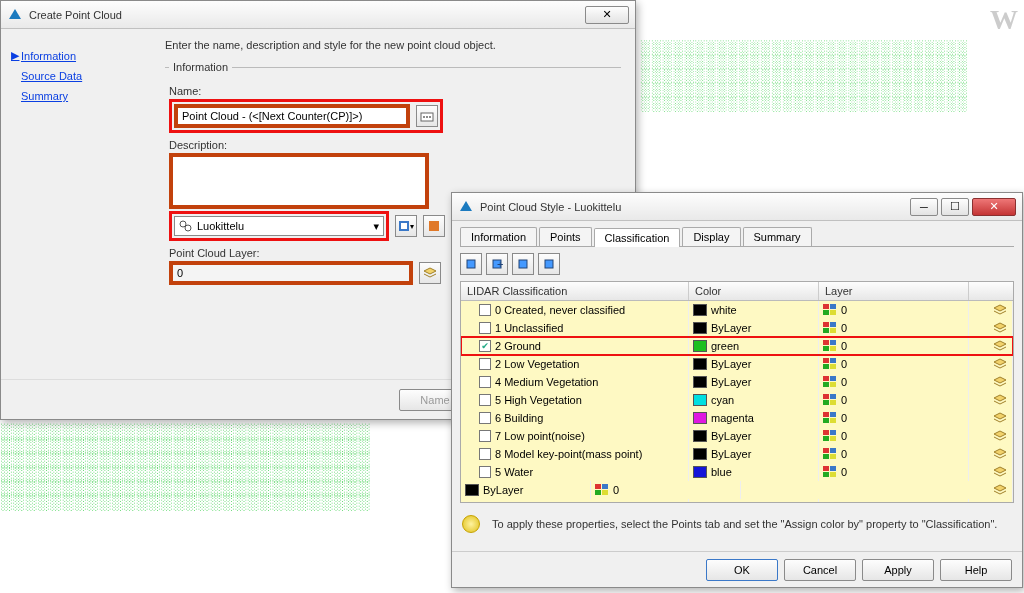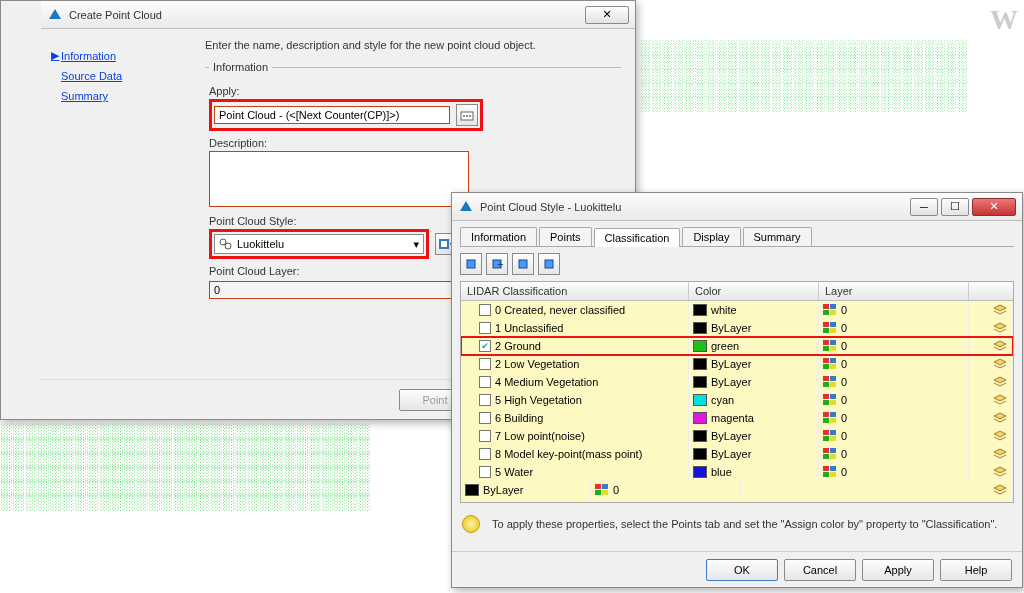--- a/index.html
+++ b/index.html
@@ -9,35 +9,35 @@
   .bg .dots { position:absolute; color:#2ecc40; font-size:14px; letter-spacing:1px; line-height:14px; word-break:break-all; opacity:.9; white-space:pre-wrap; }
   .bg .w { position:absolute; top:4px; right:6px; color:#ccc; font-size:28px; font-weight:bold; font-family:Georgia,serif; }
 
   .win { position:absolute; background:#f0f0f0; border:1px solid #8a8a8a; box-shadow:2px 3px 8px rgba(0,0,0,.3); }
   .titlebar { height:28px; background:linear-gradient(#fdfdfd,#e9e9e9); border-bottom:1px solid #c0c0c0; display:flex; align-items:center; padding:0 6px; }
   .titlebar .t-icon { width:16px; height:16px; margin-right:6px; display:inline-flex; align-items:center; justify-content:center; }
   .titlebar .t-title { flex:1; color:#333; }
   .titlebar .t-btn { width:28px; height:18px; border:1px solid #8a8a8a; background:linear-gradient(#fdfdfd,#e3e3e3); border-radius:2px; margin-left:3px; display:inline-flex; align-items:center; justify-content:center; }
   .titlebar .t-close { width:44px; background:linear-gradient(#e77,#c43434); color:#fff; border-color:#8a3030; }
 
-  .win1 { left:0; top:0; width:636px; height:420px;padding-left:40px; }
+  .win1 { left:0; top:0; width:636px; height:420px; }
   .w1-body { display:flex; height:calc(100% - 28px - 40px); }
   .w1-footer { height:40px; border-top:1px solid #ddd; display:flex; align-items:center; justify-content:flex-end; padding:0 8px; gap:6px; }
   .nav { width:150px; padding:12px 10px; border-right:0; }
   .nav-item { display:flex; align-items:center; color:#0a3fe2; margin:8px 0; cursor:default; }
   .nav-item.active { text-decoration:underline; }
   .nav-item .arrow { width:10px; display:inline-block; color:#0a3fe2; }
   .main1 { flex:1; padding:10px 14px; }
   .intro { color:#333; margin-bottom:10px; }
   fieldset.info { border:none; border-top:1px solid #bbb; padding:6px 4px 0 4px; margin:0; }
   fieldset.info > legend { padding:0 4px; color:#333; }
   .lbl { margin:6px 0 2px 0; color:#333; }
   .redbox { border:3px solid #e11; padding:2px; }
   .row { display:flex; align-items:center; gap:6px; }
-  input[type=text], textarea, select.txt { border:1px solid #c2410c; background:#fff; padding:2px 4px; font-size:11px; }
+  input[type=text], textarea, select.txt { border:4px solid #c2410c; background:#fff; padding:2px 4px; font-size:11px; }
   textarea { width:260px; height:56px; resize:none; }
   .iconbtn { width:22px; height:22px; border:1px solid #8a8a8a; background:linear-gradient(#fdfdfd,#e6e6e6); display:inline-flex; align-items:center; justify-content:center; }
   .sel-style { width:210px; height:20px; border:1px solid #8a8a8a; background:#fff; display:flex; align-items:center; padding:0 4px; }
   .sel-style .dd { margin-left:auto; }
   .foot-btn { width:72px; height:22px; border:1px solid #8a8a8a; background:linear-gradient(#fdfdfd,#e6e6e6); display:inline-flex; align-items:center; justify-content:center; border-radius:2px; }
   .foot-btn.dis { color:#999; }
 
   .win2 { left:451px; top:192px; width:572px; height:396px; }
   .w2-body { padding:6px 8px; height:calc(100% - 28px - 36px); display:flex; flex-direction:column; }
   .tabs { display:flex; border-bottom:1px solid #aaa; }
@@ -101,39 +101,38 @@
       <div class="nav-item">
           <span class="arrow"></span>
           <span style="text-decoration:underline;">Summary</span>
         </div>
     </div>
     <div class="main1">
       <div class="intro">Enter the name, description and style for the new point cloud object.</div>
       <fieldset class="info">
         <legend>Information</legend>
 
-        <div class="lbl">Apply:</div>
+        <div class="lbl">Name:</div>
         <div class="redbox" style="display:inline-block;">
           <div class="row">
             <input type="text" style="width: 236px;" value="Point Cloud - (&lt;[Next Counter(CP)]&gt;)">
             <span class="iconbtn">
               <svg width="14" height="14">
                   <rect x="1" y="4" width="12" height="8" fill="#fff" stroke="#666"></rect>
                   <circle cx="4" cy="8" r="1" fill="#666"></circle>
                   <circle cx="7" cy="8" r="1" fill="#666"></circle>
                   <circle cx="10" cy="8" r="1" fill="#666"></circle>
                 </svg>
             </span>
           </div>
         </div>
 
         <div class="lbl">Description:</div>
         <textarea style=""></textarea>
 
-        <div class="lbl">Point Cloud Style:</div>
         <div class="row">
           <div class="redbox">
             <div class="sel-style">
               <svg width="14" height="12">
                   <circle cx="4" cy="4" r="3" fill="none" stroke="#555"></circle>
                   <circle cx="9" cy="8" r="3" fill="none" stroke="#555"></circle>
                 </svg>
               <span style="margin-left:4px;">Luokittelu</span>
               <span class="dd">▾</span>
             </div>
@@ -159,21 +158,21 @@
               <svg width="14" height="12">
                 <path d="M7 1 L13 4 L7 7 L1 4 Z" fill="#f2d26b" stroke="#a0802a"></path>
                 <path d="M1 7 L7 10 L13 7" fill="none" stroke="#a0802a"></path>
               </svg>
             </span>
         </div>
       </fieldset>
     </div>
   </div>
   <div class="w1-footer">
-    <span class="foot-btn dis">Point</span>
+    <span class="foot-btn dis">Name</span>
     <span class="foot-btn">Next</span>
     <span class="foot-btn dis">Finish</span>
   </div>
 </div>
 
 <div class="win win2">
   <div class="titlebar">
     <span class="t-icon">
       <svg width="14" height="14">
           <polygon points="7,1 13,11 1,11" fill="#1b7abf"></polygon>

